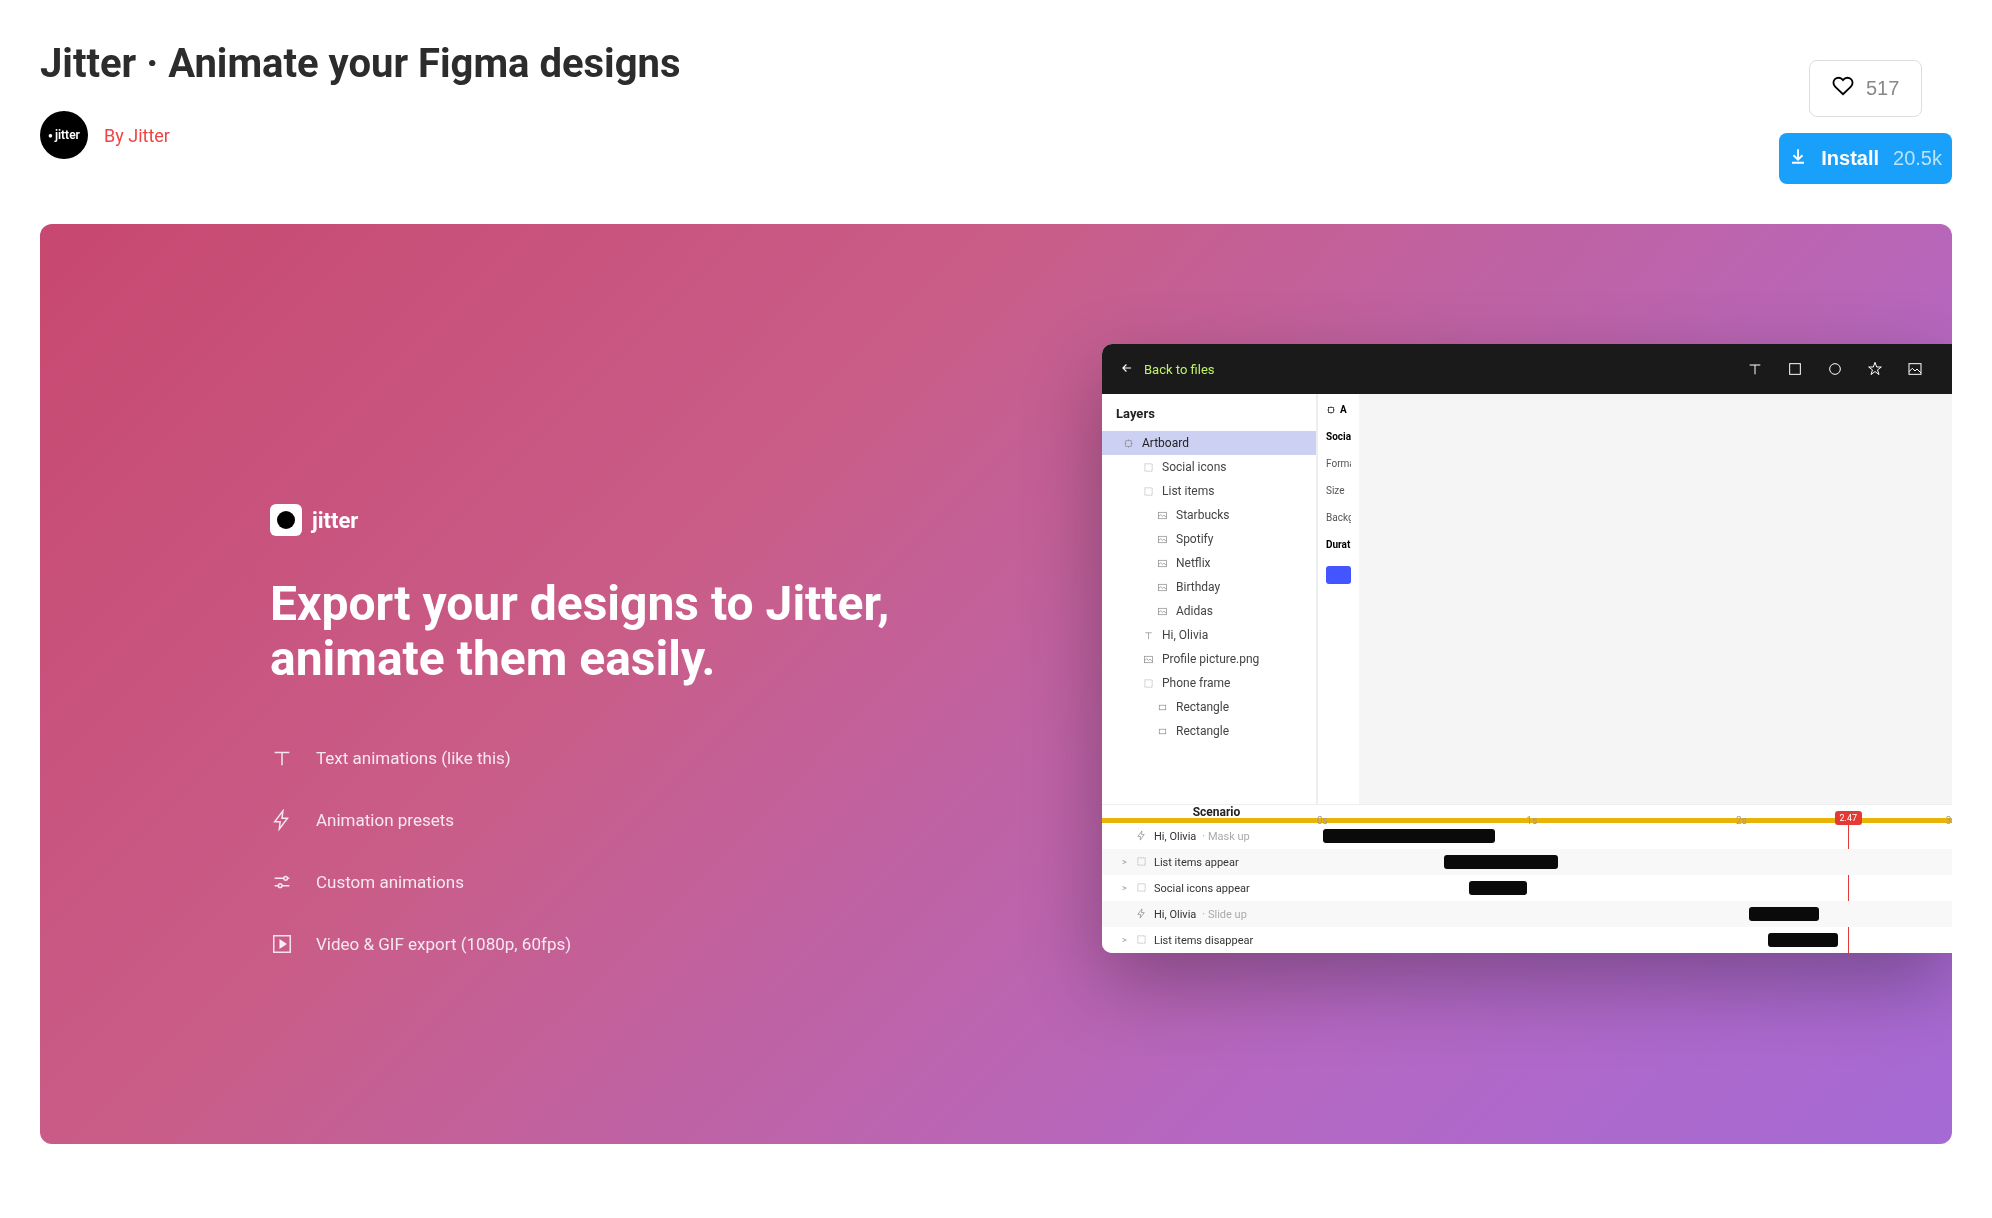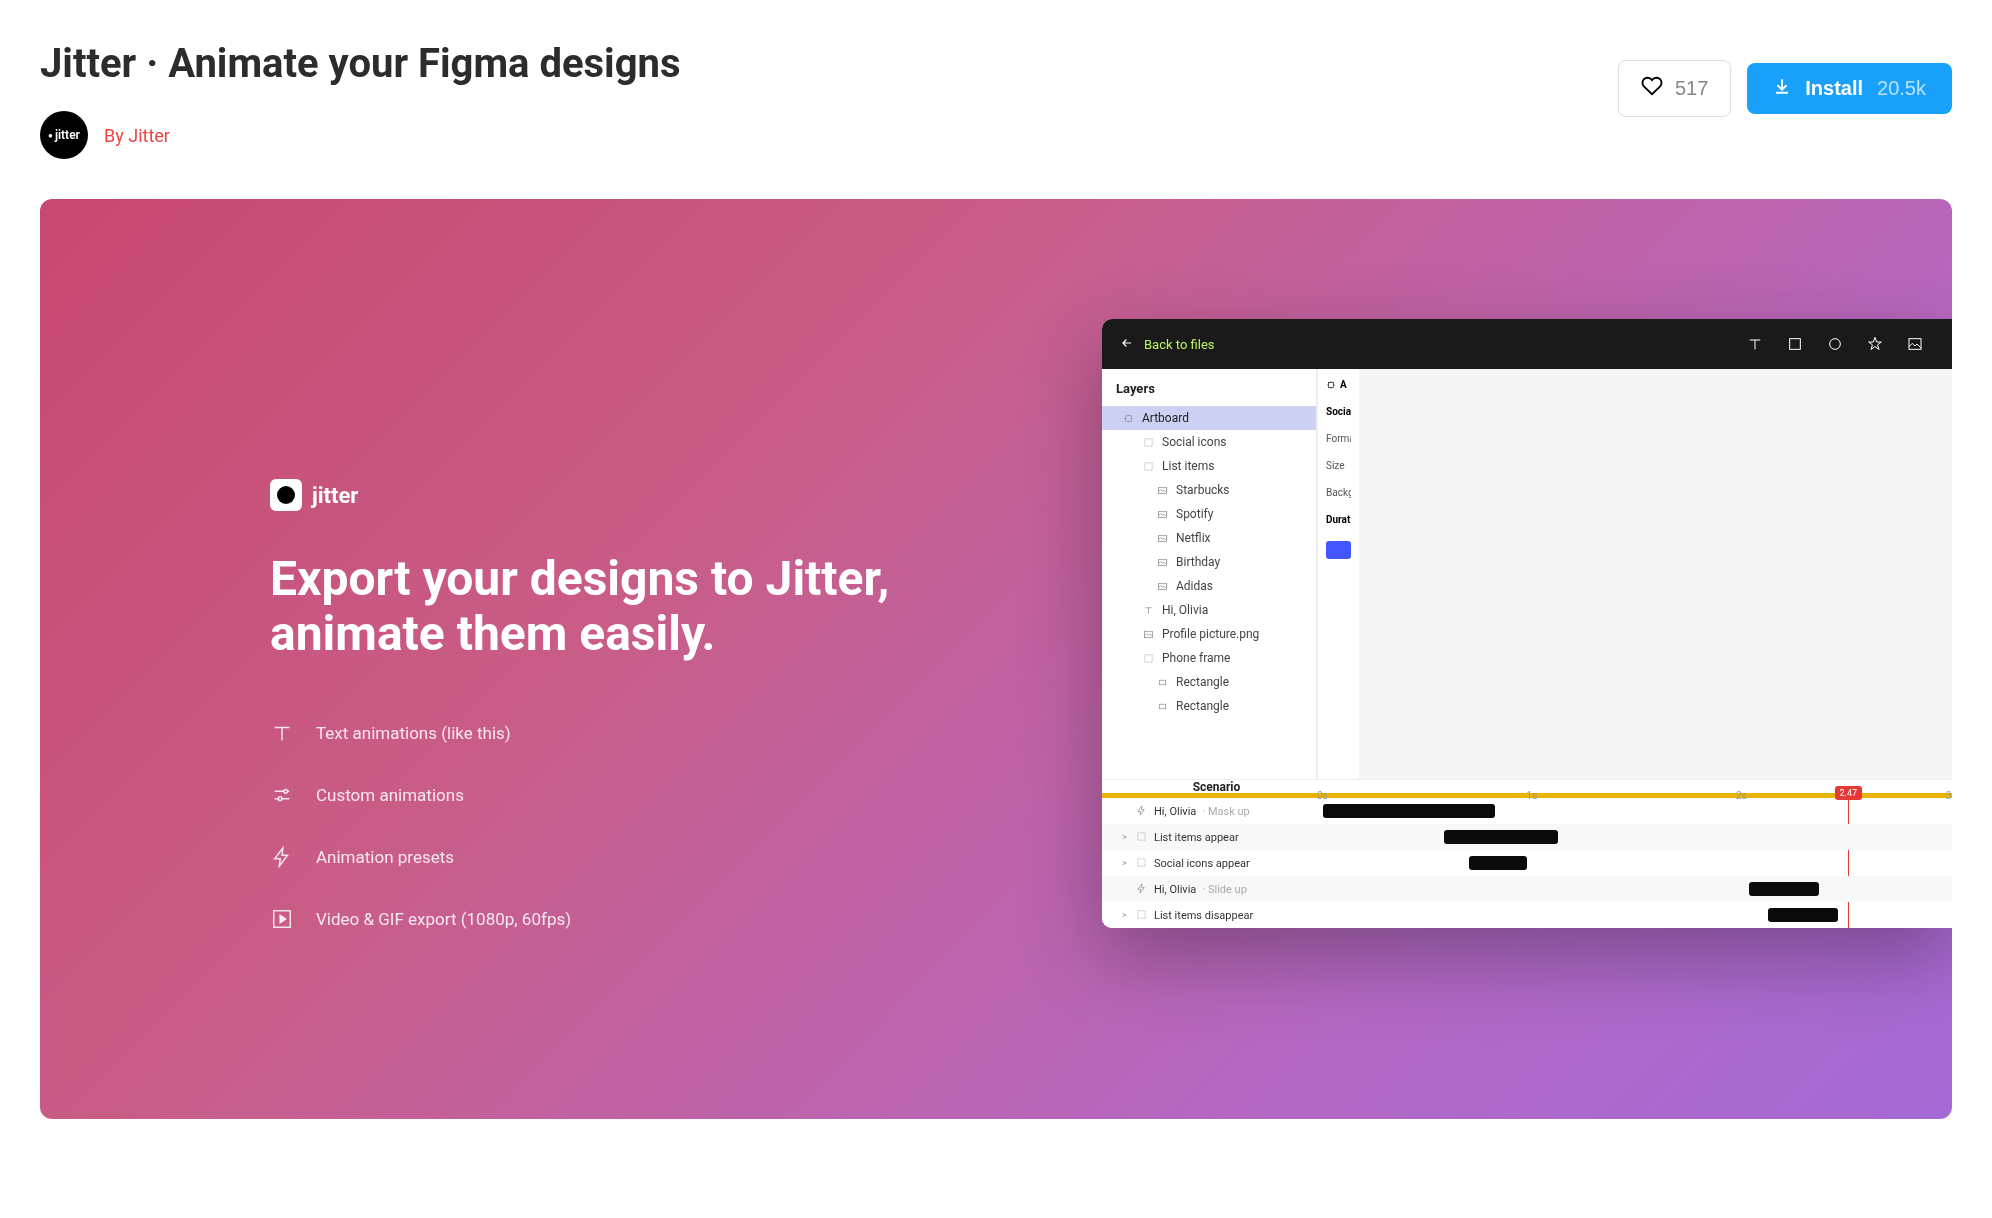--- a/index.html
+++ b/index.html
@@ -46,20 +46,21 @@
     }
     .author-text {
       font-size: 18px;
       color: #ef4444;
     }
     .header-right {
       display: flex;
       gap: 16px;
       align-items: center;
       margin-top: 20px;
+      flex-direction: column;
     }
     .like-btn {
       display: flex;
       align-items: center;
       gap: 12px;
       border: 1px solid #ddd;
       border-radius: 8px;
       padding: 14px 22px;
       font-size: 20px;
       color: #888;
@@ -68,21 +69,21 @@
     }
     .like-btn svg { width: 22px; height: 22px; }
     .install-btn {
       display: flex;
       align-items: center;
       gap: 14px;
       background: #18a0fb;
       color: #fff;
       border: none;
       border-radius: 8px;
-      padding: 14px 26px;
+      padding: 14px 10px;
       font-size: 20px;
       font-weight: 600;
       cursor: pointer;
       text-align: right;
     }
     .install-btn .count { color: rgba(255,255,255,0.7); font-weight: 500; }
     .install-btn svg { width: 18px; height: 18px; }
 
     .hero {
       position: relative;
@@ -425,34 +426,34 @@
           <span class="ico">
             <svg viewBox="0 0 24 24">
               <path d="M4 6h16M12 6v14"></path>
             </svg>
           </span>
           <span>Text animations (like this)</span>
         </li>
         <li class="feature-item">
           <span class="ico">
             <svg viewBox="0 0 24 24">
+              <path d="M13 2L4 14h6l-1 8 9-12h-6z"></path>
+            </svg>
+          </span>
+          <span>Animation presets</span>
+        </li>
+        <li class="feature-item">
+          <span class="ico">
+            <svg viewBox="0 0 24 24">
               <path d="M4 8h10M18 8h2M4 16h4M12 16h8"></path>
               <circle cx="16" cy="8" r="2"></circle>
               <circle cx="10" cy="16" r="2"></circle>
             </svg>
           </span>
           <span>Custom animations</span>
-        </li>
-        <li class="feature-item">
-          <span class="ico">
-            <svg viewBox="0 0 24 24">
-              <path d="M13 2L4 14h6l-1 8 9-12h-6z"></path>
-            </svg>
-          </span>
-          <span>Animation presets</span>
         </li>
         <li class="feature-item">
           <span class="ico">
             <svg viewBox="0 0 24 24">
               <rect x="3" y="3" width="18" height="18"></rect>
               <path d="M10 8l6 4-6 4z" fill="rgba(255,255,255,0.85)"></path>
             </svg>
           </span>
           <span>Video &amp; GIF export (1080p, 60fps)</span>
         </li>

